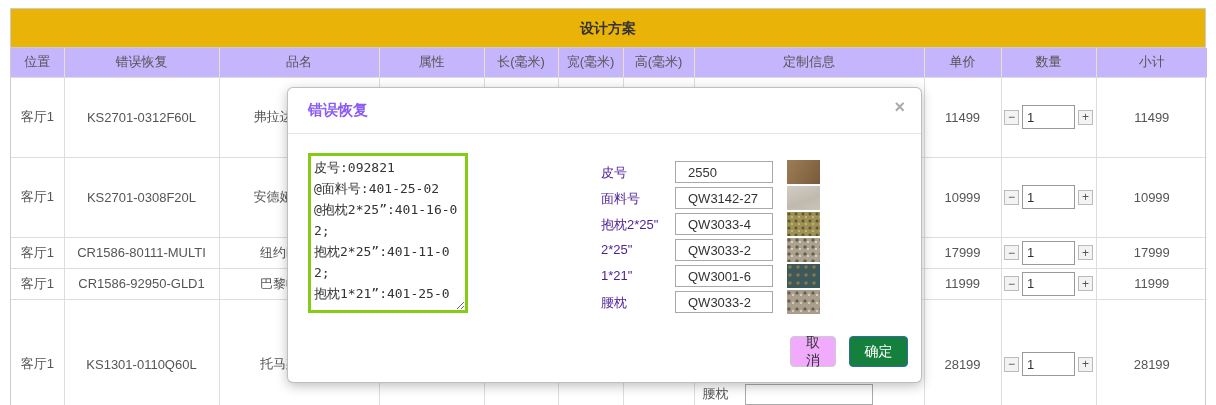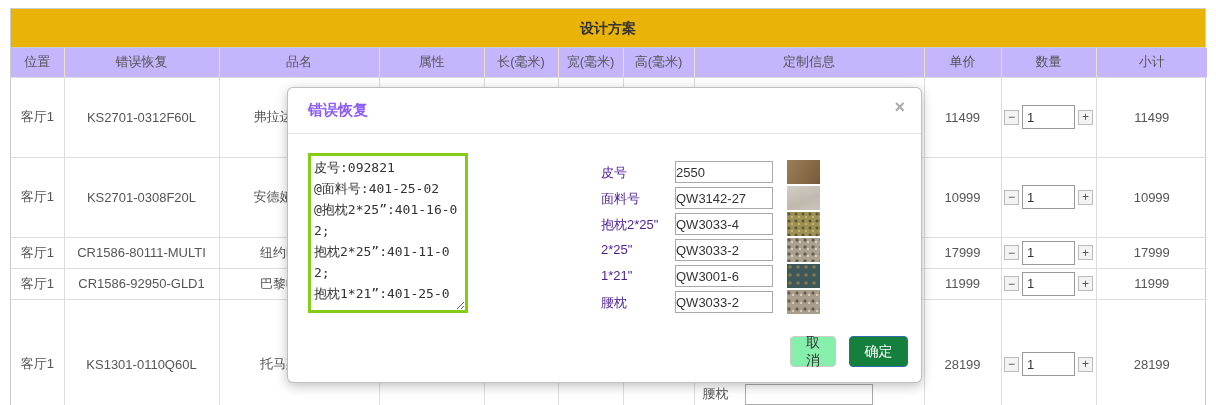--- a/index.html
+++ b/index.html
@@ -36,21 +36,21 @@
   .modal-header { position:relative; height:46px; border-bottom:1px solid #e5e5e5; }
   .modal-title { position:absolute; left:20px; top:13px; font-size:15px; font-weight:bold; color:#8b5cf6; }
   .modal-close { position:absolute; right:16px; top:10px; font-size:18px; color:#aaa; font-weight:bold;
     cursor:pointer; line-height:1; }
   .modal-textarea { position:absolute; left:20px; top:65px; width:160px; height:160px;
     border:3px solid #84cc16; resize:both; font-family:"DejaVu Sans Mono",monospace;
     font-size:13px; line-height:21px; color:#333; padding:1px 3px; white-space:pre-wrap; word-break:break-all; }
   .form-row { position:absolute; left:313px; height:24px; }
   .form-label { position:absolute; left:0; top:3px; font-size:13px; color:#4c1d95; white-space:nowrap; }
   .form-input { position:absolute; left:74px; top:0; width:98px; height:22px; border:1px solid #a9a9a9;
-    font-size:13px; color:#333; padding-left:0; }
+    font-size:13px; color:#333; padding-left:12px; }
   .swatch { position:absolute; left:186px; top:-1px; width:33px; height:24px; }
   .fr0{top:73px} .fr1{top:99px} .fr2{top:125px} .fr3{top:151px} .fr4{top:177px} .fr5{top:203px}
 
   [data-swatch="leather-brown"] { background:linear-gradient(120deg,#9b7d57,#8a6b47 55%,#775a3b); }
   [data-swatch="beige-fabric"]  { background:linear-gradient(160deg,#d3cec6,#bfb9ae 60%,#cac4ba); }
   [data-swatch="olive-pattern"] { background-color:#9d9156;
     background-image:radial-gradient(circle at 2px 2px,#5f5632 1.2px,transparent 1.8px),
                      radial-gradient(circle at 5px 5px,#c4b36a 1px,transparent 1.5px);
     background-size:7px 7px; }
   [data-swatch="gray-damask"]   { background-color:#aca290;
@@ -61,21 +61,21 @@
     background-image:radial-gradient(circle at 3px 3px,#87754a 1.4px,transparent 2px);
     background-size:8px 8px; }
   [data-swatch="brown-damask"]  { background-color:#a99d8b;
     background-image:radial-gradient(circle at 2px 3px,#6a6052 1.3px,transparent 1.9px),
                      radial-gradient(circle at 6px 5px,#d5ccbd 1px,transparent 1.5px);
     background-size:8px 8px; }
 
   .modal-footer { position:absolute; right:13px; bottom:15px; display:flex; gap:13px; }
   .btn { height:31px; border-radius:4px; font-size:14px; cursor:pointer; padding:0 12px;
     display:inline-flex; align-items:center; justify-content:center; }
-  .btn-cancel { background:#86efac; border:1px solid #ccc; color:#333; width:46px; }
+  .btn-cancel { background:#f0abfc; border:1px solid #ccc; color:#333; width:46px; }
   .btn-confirm { background:#15803d; border:1px solid #2e6da4; color:#fff; width:59px; }
 </style>
 </head>
 <body>
 
 <div class="panel">
   <div class="panel-title">设计方案</div>
   <table>
     <colgroup>
       <col style="width:53px">

